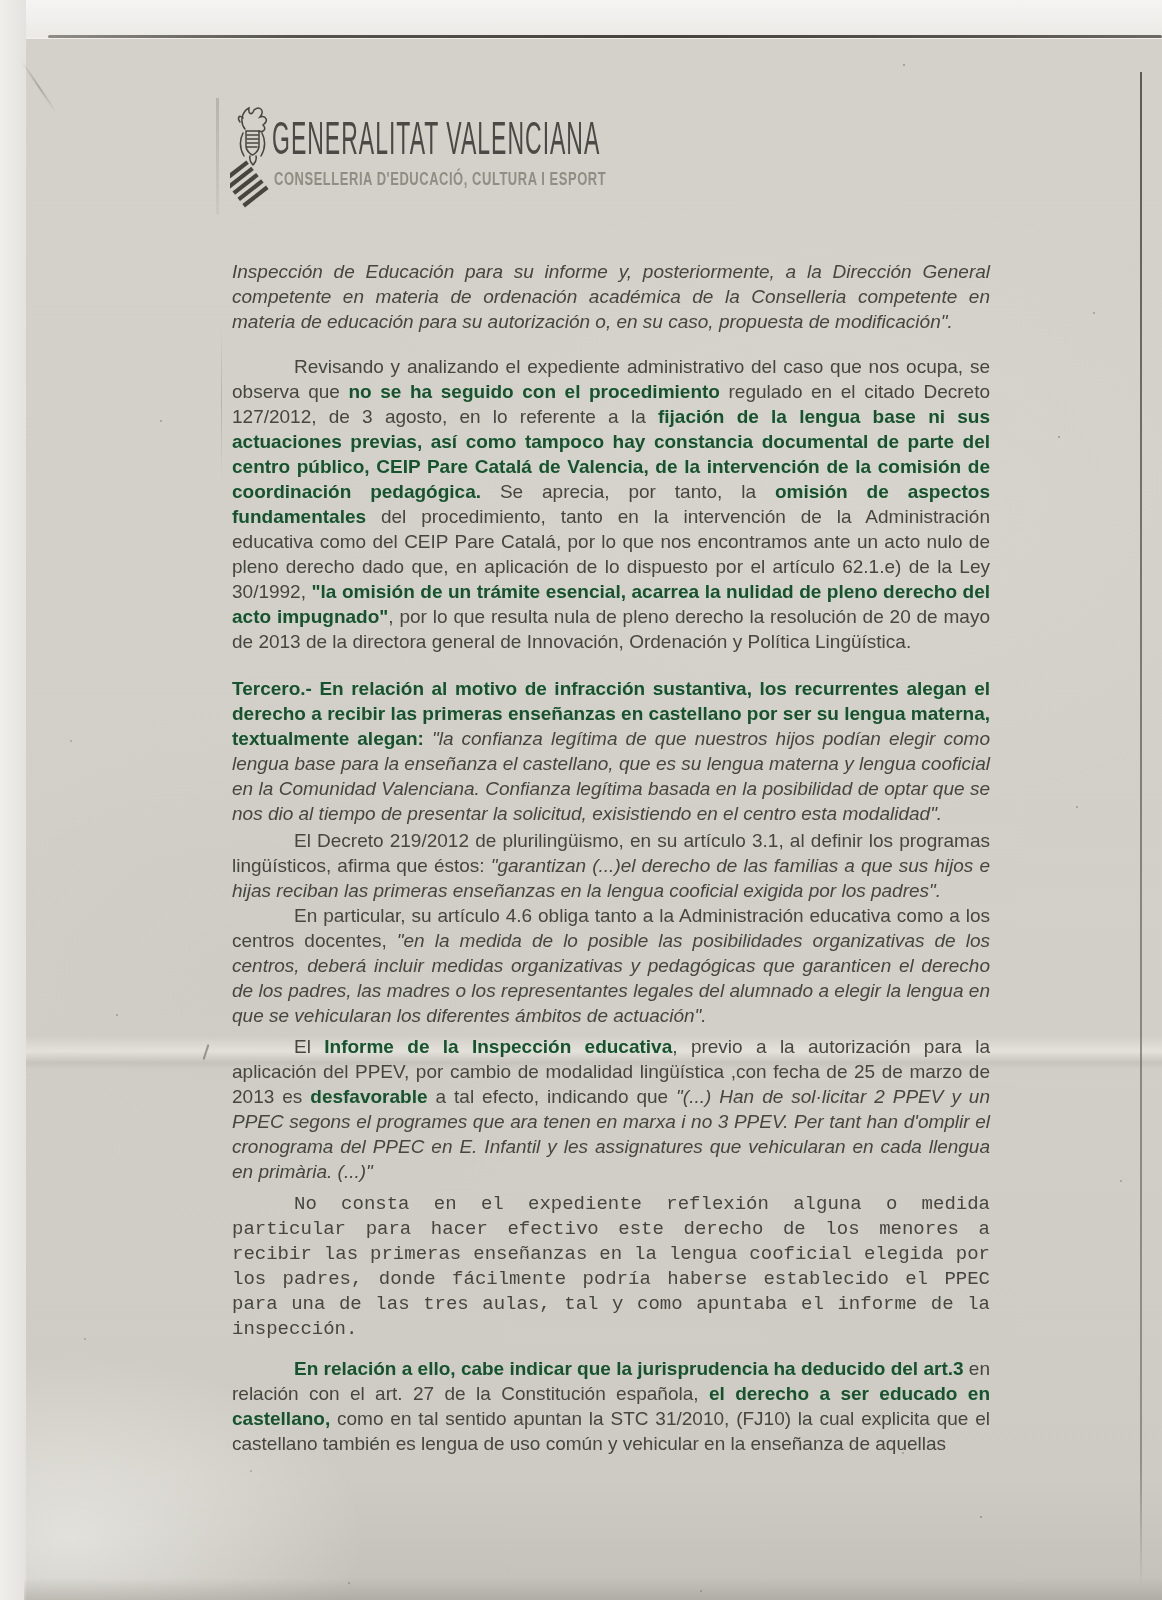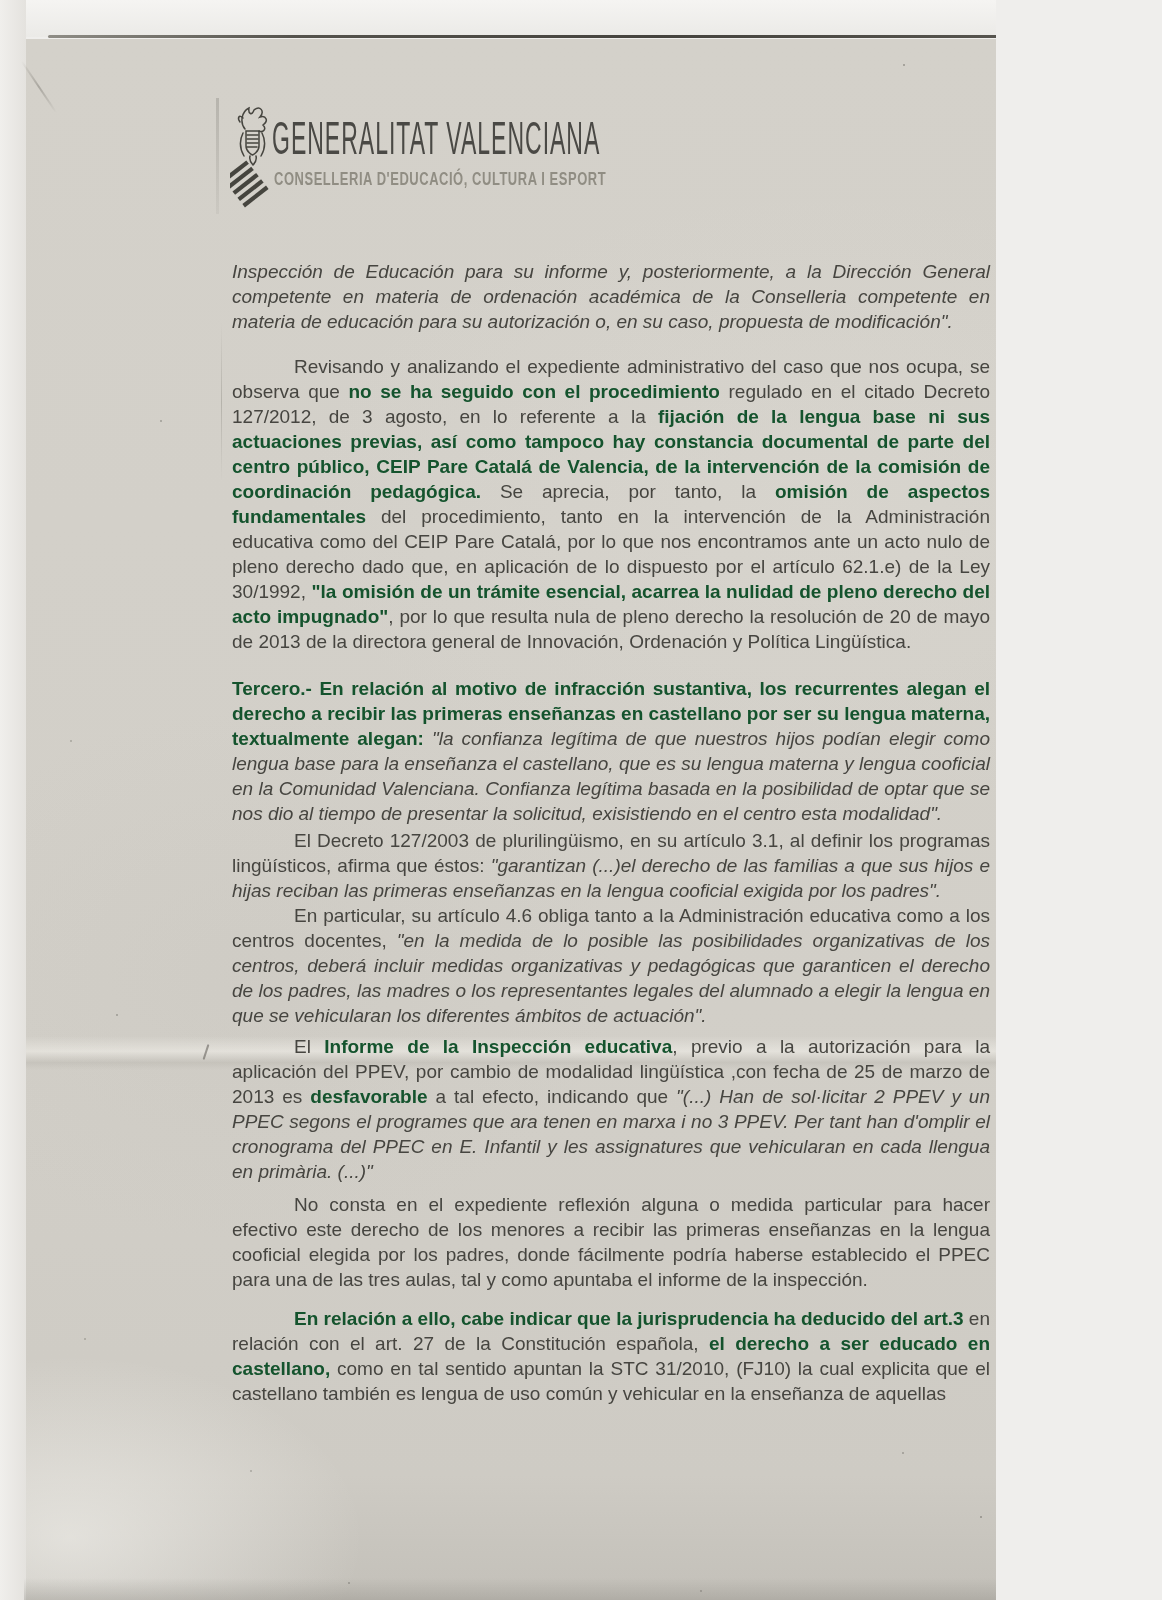--- a/index.html
+++ b/index.html
@@ -3,21 +3,21 @@
 <meta charset="utf-8">
 <style>
   html,body{margin:0;padding:0;}
   body{
     width:1162px;height:1600px;
     background:#efeeec;
     font-family:"Liberation Sans", sans-serif;
     position:relative;
     overflow:hidden;
   }
-  #screen{position:absolute;inset:0;width:996px;height:1600px;overflow:hidden;}
+  #screen{position:absolute;inset:0;width:1162px;height:1600px;overflow:hidden;}
 
   
   .scanner-top{
     position:absolute;left:0;top:0;width:1162px;height:37px;
     background:linear-gradient(to bottom,#f5f4f2,#ebeae7);
   }
   .scanner-left{
     position:absolute;left:0;top:0;width:26px;height:1600px;
     background:linear-gradient(to right,#f0efec,#e4e2de);
   }
@@ -153,20 +153,20 @@
       </svg>
     </span>
     <div class="org-name">GENERALITAT VALENCIANA</div>
     <div class="org-dept">CONSELLERIA D'EDUCACIÓ, CULTURA I ESPORT</div>
   </div>
 
   <div class="doc-body">
       <p class="" style="margin-top: 0px;"><span class="i">Inspección de Educación para su informe y, posteriormente, a la Dirección General competente en materia de ordenación académica de la Conselleria competente en materia de educación para su autorización o, en su caso, propuesta de modificación".</span></p>
       <p class="indent" style="margin-top: 20px;"><span class="">Revisando y analizando el expediente administrativo del caso que nos ocupa, se observa que </span><span class="b">no se ha seguido con el procedimiento </span><span class="">regulado en el citado Decreto 127/2012, de 3 agosto, en lo referente a la </span><span class="b">fijación de la lengua base ni sus actuaciones previas, así como tampoco hay constancia documental de parte del centro público, CEIP Pare Catalá de Valencia, de la intervención de la comisión de coordinación pedagógica. </span><span class="">Se aprecia, por tanto, la </span><span class="b">omisión de aspectos fundamentales </span><span class="">del procedimiento, tanto en la intervención de la Administración educativa como del CEIP Pare Catalá, por lo que nos encontramos ante un acto nulo de pleno derecho dado que, en aplicación de lo dispuesto por el artículo 62.1.e) de la Ley 30/1992, </span><span class="b">"la omisión de un trámite esencial, acarrea la nulidad de pleno derecho del acto impugnado"</span><span class="">, </span><span class="u">por lo que resulta nula de pleno derecho la resolución de 20 de mayo de 2013 de la directora general de Innovación, Ordenación y Política Lingüística.</span></p>
       <p class="" style="margin-top: 22px;"><span class="b">Tercero.- En relación al motivo de infracción sustantiva, los recurrentes alegan el derecho a recibir las primeras enseñanzas en castellano por ser su lengua materna, textualmente alegan: </span><span class="i">"la confianza legítima de que nuestros hijos podían elegir como lengua base para la enseñanza el castellano, que es su lengua materna y lengua cooficial en la Comunidad Valenciana. Confianza legítima basada en la posibilidad de optar que se nos dio al tiempo de presentar la solicitud, exisistiendo en el centro esta modalidad".</span></p>
-      <p class="indent" style="margin-top: 2px;"><span class="">El Decreto 127/2003 de plurilingüismo, en su artículo 3.1, al definir los programas lingüísticos, afirma que éstos: </span><span class="i">"garantizan (...)el derecho de las familias a que sus hijos e hijas reciban las primeras enseñanzas en la lengua cooficial exigida por los padres".</span></p>
+      <p class="indent" style="margin-top: 2px;"><span class="">El Decreto 219/2012 de plurilingüismo, en su artículo 3.1, al definir los programas lingüísticos, afirma que éstos: </span><span class="i">"garantizan (...)el derecho de las familias a que sus hijos e hijas reciban las primeras enseñanzas en la lengua cooficial exigida por los padres".</span></p>
       <p class="indent" style="margin-top: 0px;"><span class="">En particular, su artículo 4.6 obliga tanto a la Administración educativa como a los centros docentes, </span><span class="i">"en la medida de lo posible las posibilidades organizativas de los centros, deberá incluir medidas organizativas y pedagógicas que garanticen el derecho de los padres, las madres o los representantes legales del alumnado a elegir la lengua en que se vehicularan los diferentes ámbitos de actuación".</span></p>
       <p class="indent" style="margin-top: 6px;"><span class="">El </span><span class="b">Informe de la Inspección educativa</span><span class="">, previo a la autorización para la aplicación del PPEV, por cambio de modalidad lingüística ,con fecha de 25 de marzo de 2013 es </span><span class="b">desfavorable</span><span class=""> a tal efecto, indicando que </span><span class="i">"(...) Han de sol·licitar 2 PPEV y un PPEC segons el programes que ara tenen en marxa i no 3 PPEV. Per tant han d'omplir el cronograma del PPEC en E. Infantil y les assignatures que vehicularan en cada llengua en primària. (...)"</span></p>
-      <p class="indent" style="margin-top: 8px;"><span class="">No consta en el expediente reflexión alguna o medida particular para hacer efectivo este derecho de los menores a recibir las primeras enseñanzas en la lengua cooficial elegida por los padres, donde fácilmente podría haberse establecido el PPEC para una de las tres aulas, tal y como apuntaba el informe de la inspección.</span></p>
+      <p class="indent" style="margin-top: 8px; font-family: Liberation Mono, monospace;"><span class="">No consta en el expediente reflexión alguna o medida particular para hacer efectivo este derecho de los menores a recibir las primeras enseñanzas en la lengua cooficial elegida por los padres, donde fácilmente podría haberse establecido el PPEC para una de las tres aulas, tal y como apuntaba el informe de la inspección.</span></p>
       <p class="indent" style="margin-top: 14px;"><span class="b">En relación a ello, cabe indicar que la jurisprudencia ha deducido del art.3</span><span class=""> en relación con el art. 27 de la Constitución española, </span><span class="b">el derecho a ser educado en castellano,</span><span class=""> como en tal sentido apuntan la STC 31/2010, (FJ10) la cual explicita que el castellano también es lengua de uso común y vehicular en la enseñanza de aquellas</span></p>
     </div>
 
 </div>
 
 </body></html>

